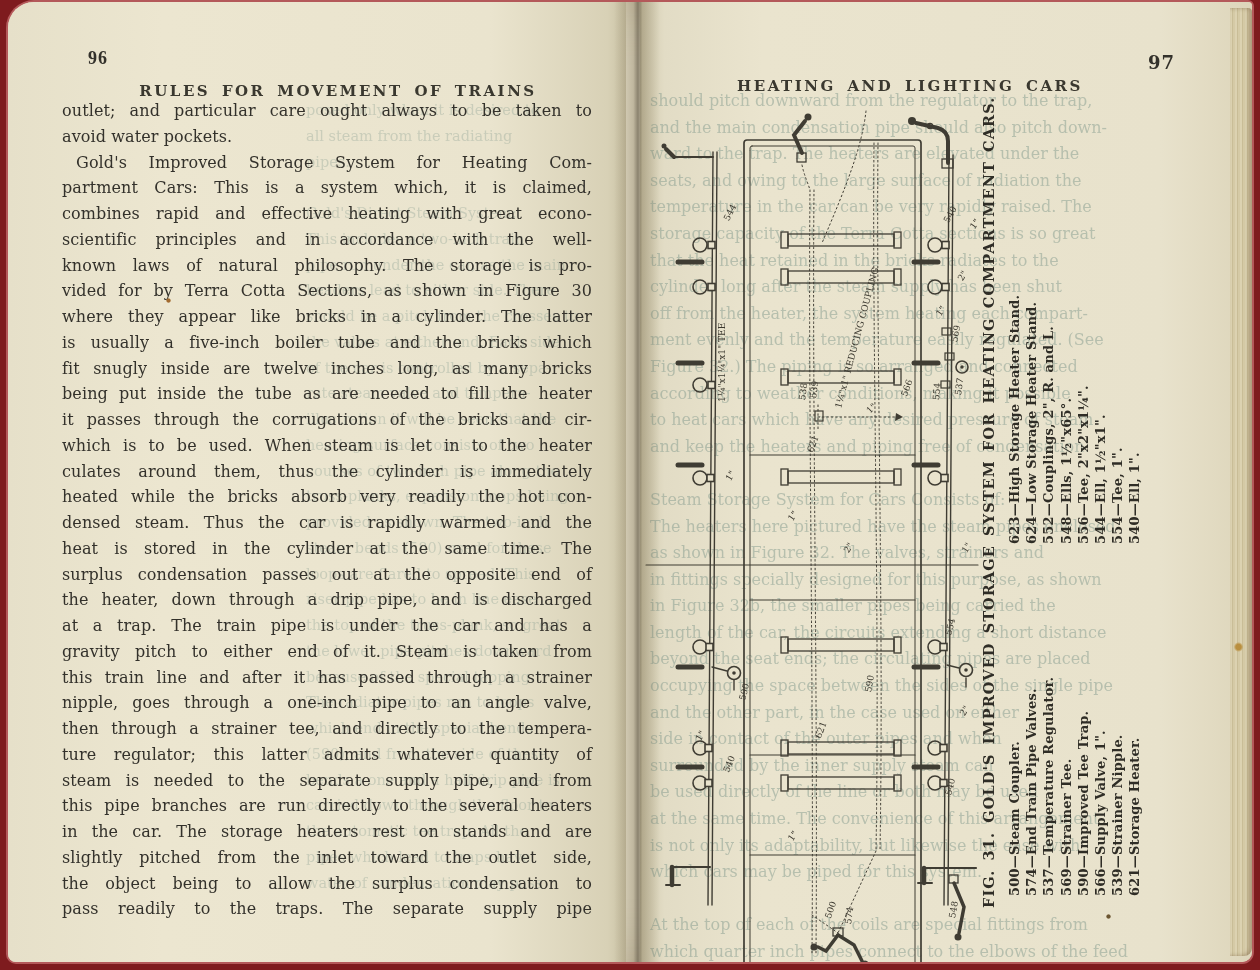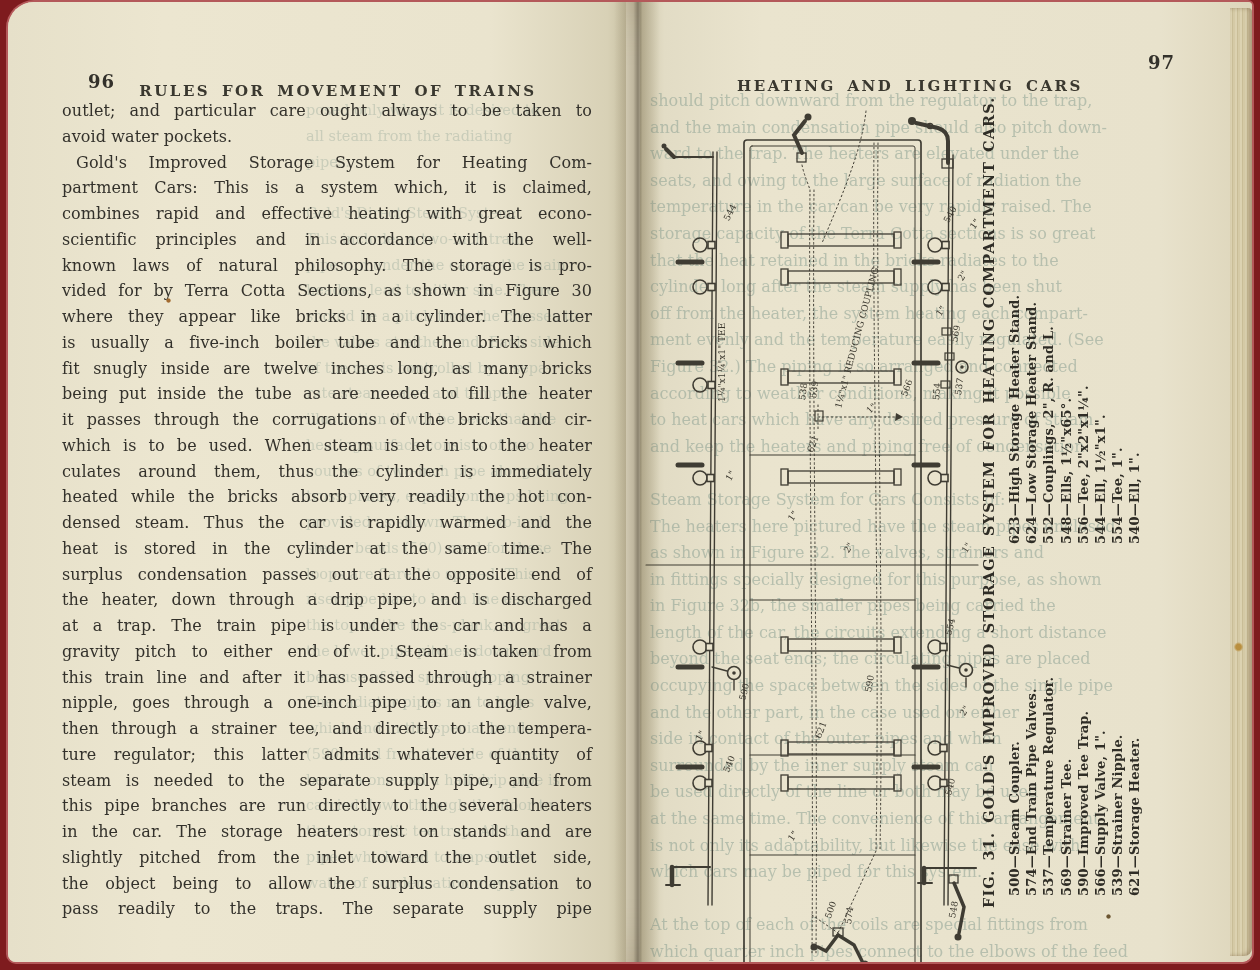--- a/index.html
+++ b/index.html
@@ -83,21 +83,21 @@
         <div>which end in the special bends</div>
         <div>(590), and from the side of these</div>
         <div>bends a one and a half drip pipe is</div>
         <div>carried down through the floor to</div>
         <div>the automatic tee trap.  All the</div>
         <div>pipes which lead to traps have</div>
         <div>water of condensation may pass</div>
         <div>&nbsp;</div>
       </div>
     <div class="pagehead">
-      <span class="folio" style="left:80px;top:69px;">96</span>
+      <span class="folio" style="left:80px;top:46px;font-family:Liberation Serif, serif;">96</span>
       <span class="running-title" style="left:110px;top:56px;width:440px;">RULES FOR MOVEMENT OF TRAINS</span>
     </div>
     <div class="textblock" id="bodyL">
         <div class="tl">outlet; and particular care ought always to be taken to</div>
         <div class="tl end">avoid water pockets.</div>
         <div class="tl in">Gold's Improved Storage System for Heating Com-</div>
         <div class="tl">partment Cars:  This is a system which, it is claimed,</div>
         <div class="tl">combines rapid and effective heating with great econo-</div>
         <div class="tl">scientific principles and in accordance with the well-</div>
         <div class="tl">known laws of natural philosophy.  The storage is pro-</div>

